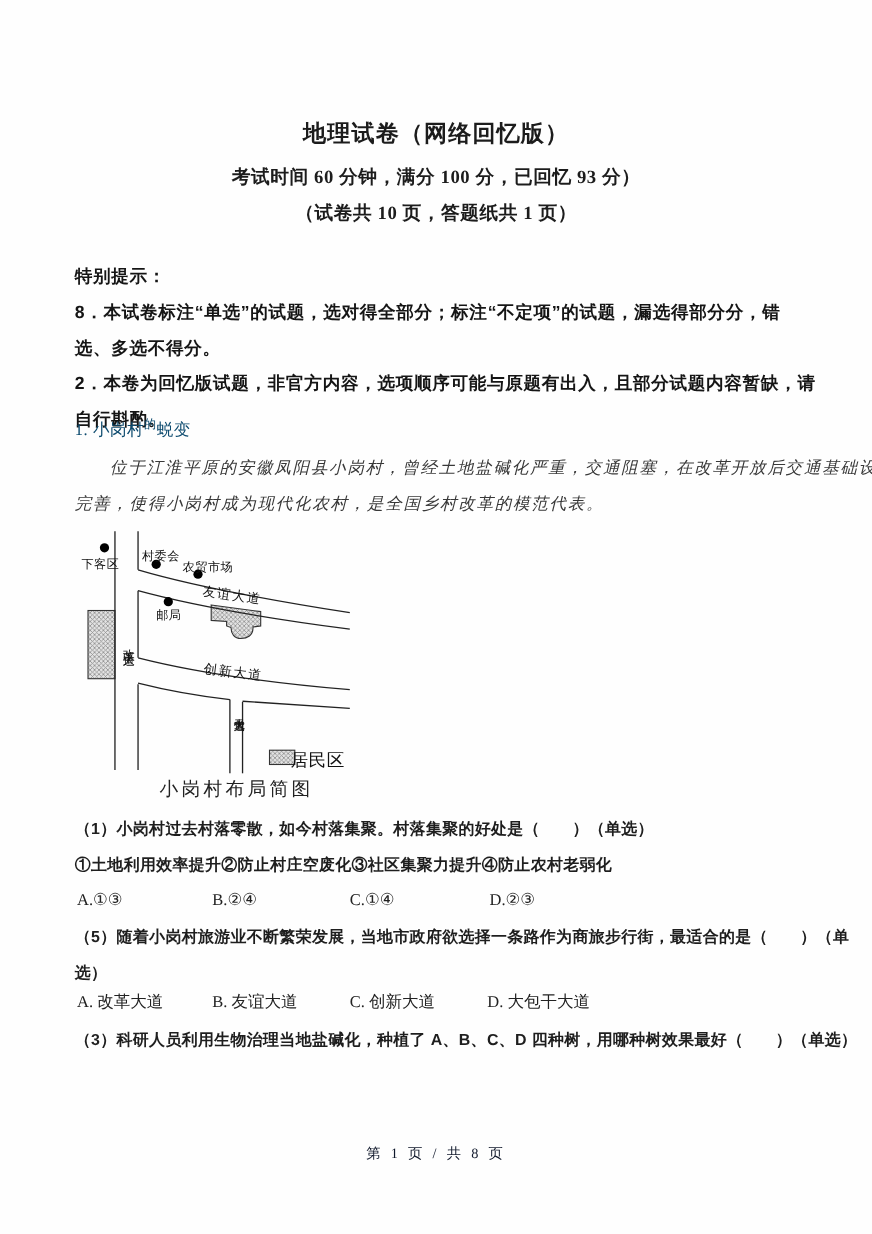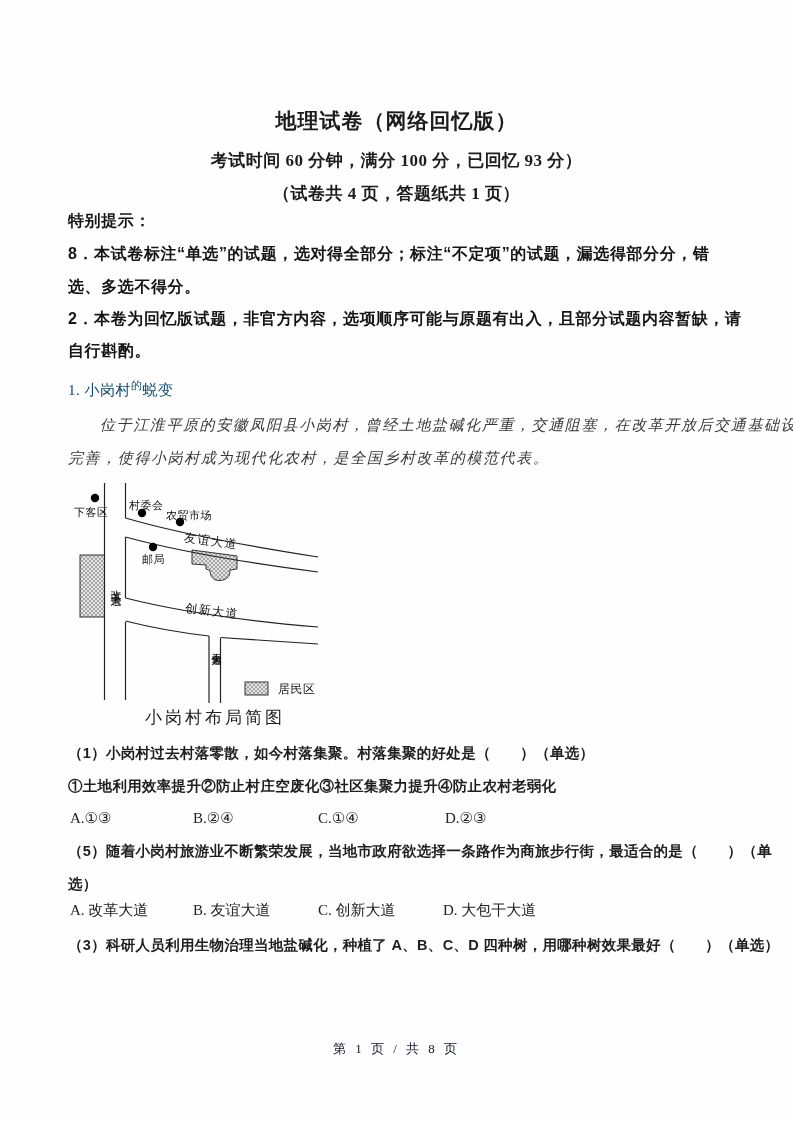--- a/index.html
+++ b/index.html
@@ -8,21 +8,21 @@
     width:793px;height:1122px;
     background:#fefefe;
     overflow:hidden;
     font-family:"Liberation Serif", serif;
     color:#1c1c1c;
   }
   .abs{position:absolute;white-space:nowrap;}
   .center{left:0;width:793px;text-align:center;}
   .title{font-size:21px;font-weight:bold;letter-spacing:1px;}
   .meta{font-size:17px;font-weight:bold;letter-spacing:0.5px;}
-  .notice{font-family:"Liberation Sans", sans-serif;font-size:16px;font-weight:bold;letter-spacing:0.6px;color:#151515;}
+  .notice{font-family:"Liberation Sans", sans-serif;font-size:16px;font-weight:bold;letter-spacing:0.6px;color:#151515;margin-top:30px;}
   .sechead{font-size:15px;color:#0c4a6e;letter-spacing:0.5px;}
   .sechead sup{font-size:11px;}
   .intro{font-size:15px;font-style:italic;color:#383838;letter-spacing:1.6px;}
   .question{font-family:"Liberation Sans", sans-serif;font-size:14.5px;font-weight:bold;color:#1e1e1e;letter-spacing:0.3px;}
   .optrow span{position:absolute;font-size:15px;color:#222;}
   .footer{font-size:13px;color:#0f172a;letter-spacing:3px;}
   
   .figure{position:absolute;left:70px;top:481px;width:400px;height:250px;}
   .figure svg{position:absolute;left:0;top:0;}
   .maplabel{position:absolute;font-size:11px;color:#111;letter-spacing:0.5px;white-space:nowrap;}
@@ -30,21 +30,21 @@
   .vlabel{position:absolute;font-size:11px;color:#111;writing-mode:vertical-rl;text-orientation:upright;letter-spacing:2px;white-space:nowrap;}
   .caption{position:absolute;left:75px;top:225px;font-size:17px;color:#222;letter-spacing:3px;white-space:nowrap;}
 </style>
 </head>
 <body>
 
 <div class="page">
 
   <div class="abs center title" style="top:107px">地理试卷（网络回忆版）</div>
   <div class="abs center meta" style="top:149px">考试时间 60 分钟，满分 100 分，已回忆 93 分）</div>
-  <div class="abs center meta" style="top:182px">（试卷共 4 页，答题纸共 1 页）</div>
+  <div class="abs center meta" style="top:182px">（试卷共 10 页，答题纸共 1 页）</div>
 
   <div class="abs notice" style="left:68px;top:211px">特别提示：</div>
   <div class="abs notice" style="left:68px;top:244px">8．本试卷标注“单选”的试题，选对得全部分；标注“不定项”的试题，漏选得部分分，错</div>
   <div class="abs notice" style="left:68px;top:277px">选、多选不得分。</div>
   <div class="abs notice" style="left:68px;top:309px">2．本卷为回忆版试题，非官方内容，选项顺序可能与原题有出入，且部分试题内容暂缺，请</div>
   <div class="abs notice" style="left:68px;top:341px">自行斟酌。</div>
 
   <div class="abs sechead" style="left:68px;top:378px"><span>1. 小岗村</span><sup>的</sup><span>蜕变</span></div>
   <div class="abs intro" style="left:100px;top:416px">位于江淮平原的安徽凤阳县小岗村，曾经土地盐碱化严重，交通阻塞，在改革开放后交通基础设施的</div>
   <div class="abs intro" style="left:68px;top:449px">完善，使得小岗村成为现代化农村，是全国乡村改革的模范代表。</div>
@@ -85,21 +85,21 @@
     </svg>
 
     <div class="maplabel" style="left:4px;top:24px">下客区</div>
     <div class="maplabel" style="left:59px;top:17px">村委会</div>
     <div class="maplabel" style="left:96px;top:27px">农贸市场</div>
     <div class="maplabel" style="left:72px;top:71px">邮局</div>
     <div class="roadlabel" style="left:114px;top:52px;transform:rotate(8deg)">友谊大道</div>
     <div class="roadlabel" style="left:115px;top:122px;transform:rotate(7deg)">创新大道</div>
     <div class="vlabel" style="left:38px;top:100px">改革大道</div>
     <div class="vlabel" style="left:139px;top:164px;font-size:10px;letter-spacing:0.5px">大包干大道</div>
-    <div class="maplabel" style="left:208px;top:200px;font-size:12px">居民区</div>
+    <div class="maplabel" style="left:194px;top:200px;font-size:16px">居民区</div>
     <div class="caption">小岗村布局简图</div>
   </div>
 
   <div class="abs question" style="left:68px;top:744px">（1）小岗村过去村落零散，如今村落集聚。村落集聚的好处是（　　）（单选）</div>
   <div class="abs question" style="left:68px;top:777px">①土地利用效率提升②防止村庄空废化③社区集聚力提升④防止农村老弱化</div>
   <div class="abs optrow" style="top:809px;left:0;width:722px;height:22px">
     <span style="left:70px">A.①③</span>
     <span style="left:193px">B.②④</span>
     <span style="left:318px">C.①④</span>
     <span style="left:445px">D.②③</span>

